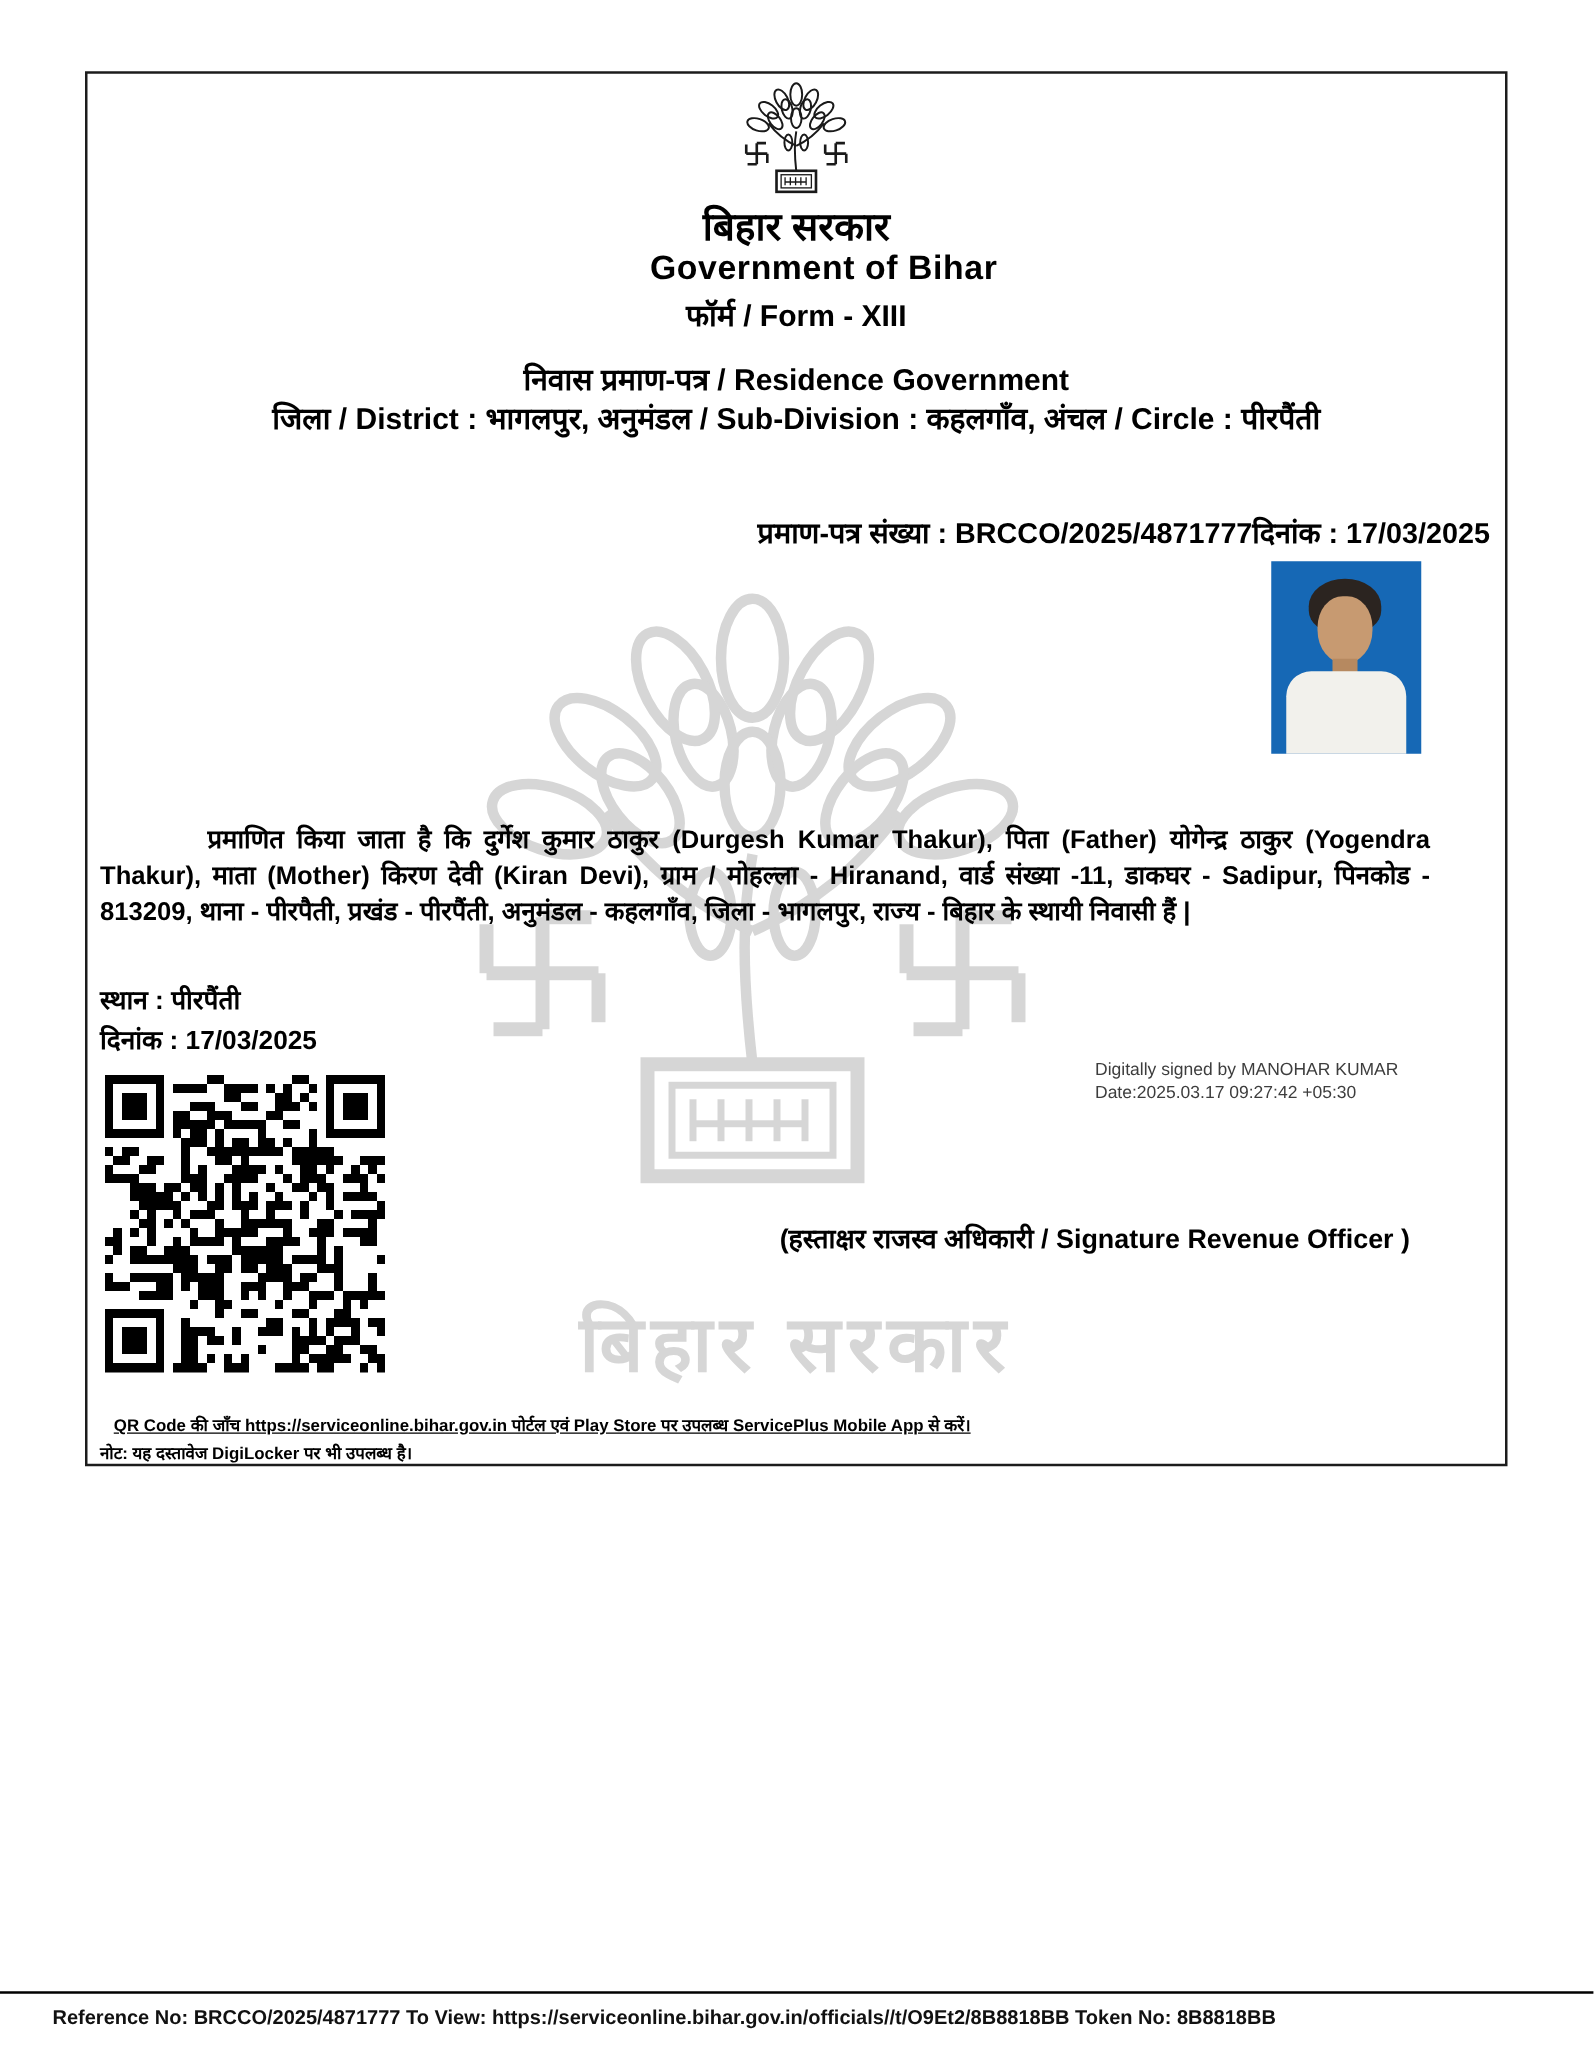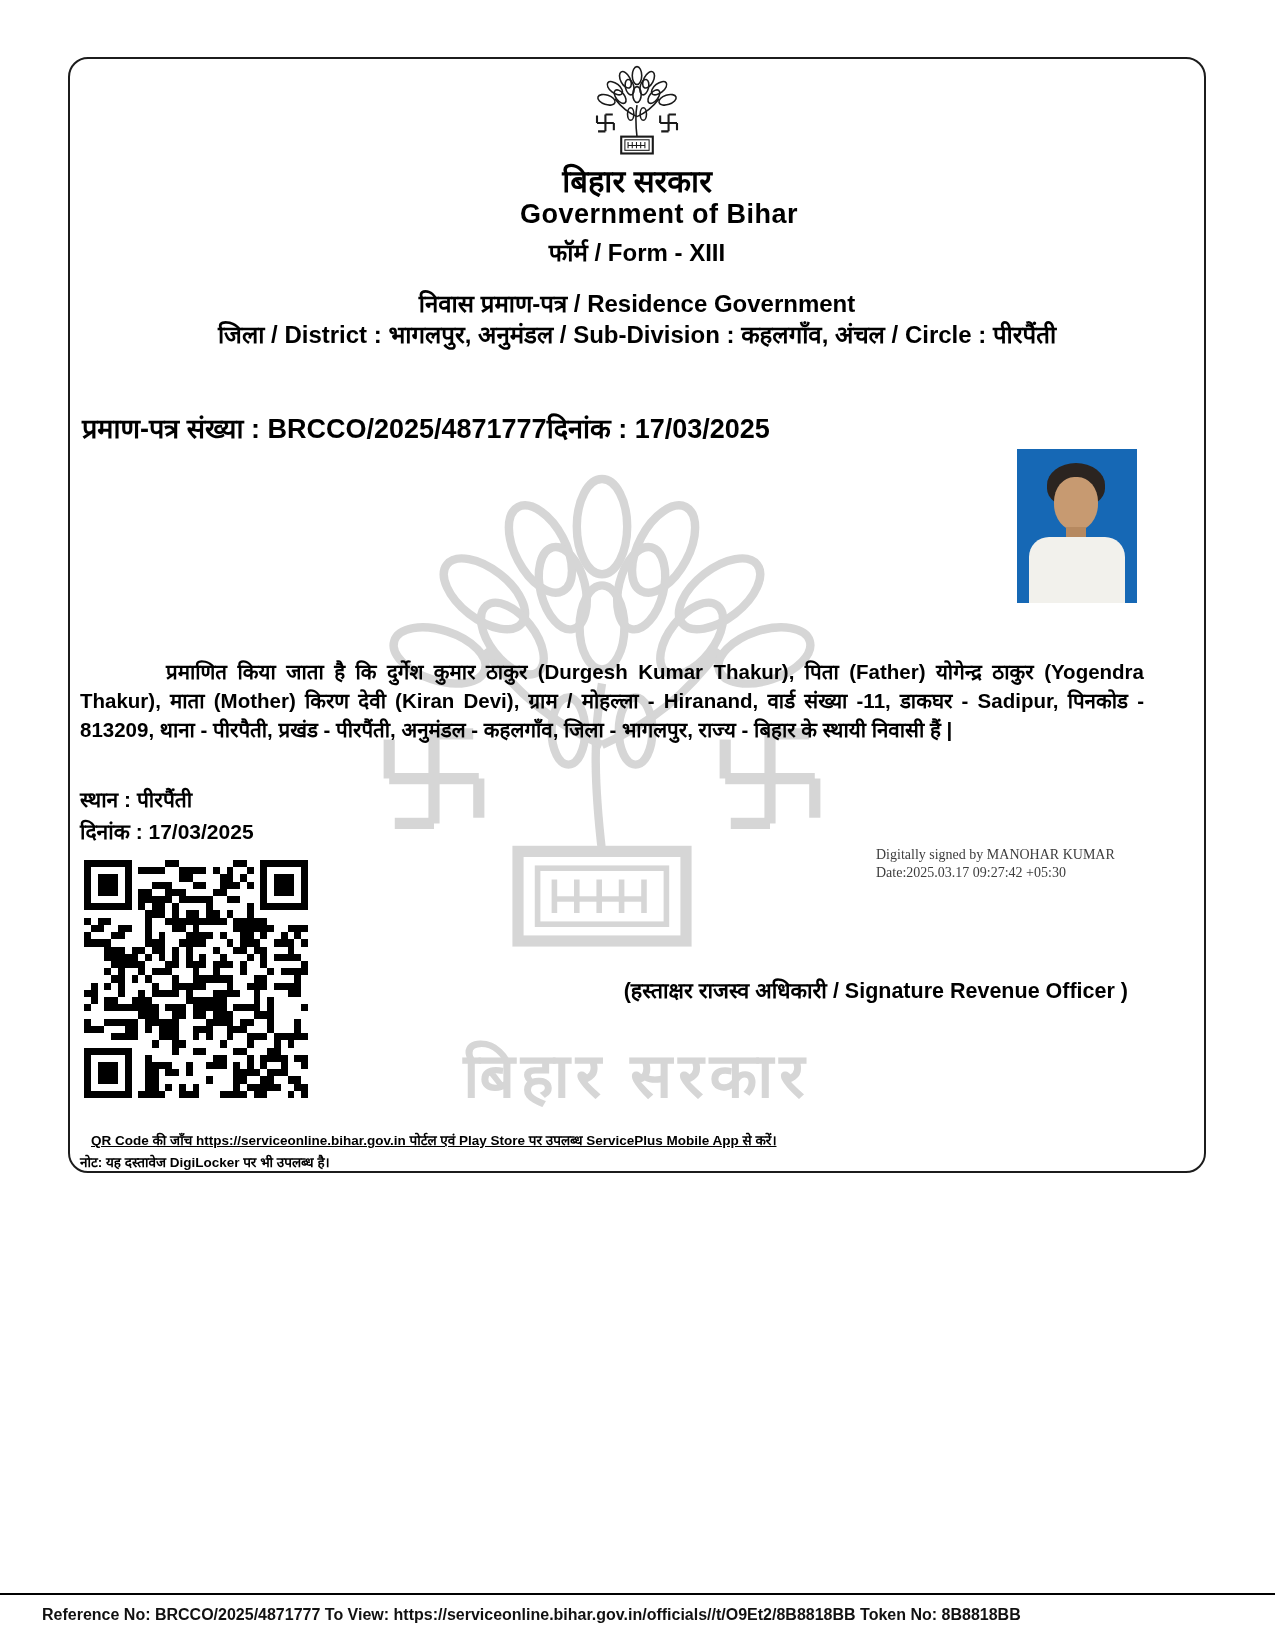--- a/index.html
+++ b/index.html
@@ -3,56 +3,56 @@
 <meta charset="utf-8">
 <style>
   * { margin:0; padding:0; box-sizing:border-box; }
   html,body { background:#ffffff; }
   .page {
     position:relative; width:1275px; height:1650px; background:#fff;
     font-family:"Liberation Sans", sans-serif; color:#000; overflow:hidden;
   }
   .cert {
     position:absolute; left:68px; top:57px; width:1138px; height:1116px;
-    border:2px solid #1c1c1c; border-radius:20px;
+    border:2px solid #1c1c1c; border-radius:0;
   }
   .abs { position:absolute; }
   .ctr { left:0; right:0; text-align:center; }
   .b { font-weight:bold; }
 
   .logo { position:absolute; left:50%; top:5px; transform:translateX(-50%); color:#1a1a1a; }
 
   .org-hi   { top:100px; font-size:31px; }
   .org-en   { top:140px; font-size:27px; letter-spacing:0.5px;padding-left:44px; }
   .form-no  { top:176px; font-size:24px; }
   .doc-title{ top:227px; font-size:24px; }
   .jurisd   { top:258px; font-size:24px; }
 
-  .meta-row { top:350px; left:12px; right:12px; display:flex; justify-content:flex-start; font-size:27px; }
+  .meta-row { top:350px; left:12px; right:12px; display:flex; justify-content:flex-end; font-size:23px; }
 
   .photo { position:absolute; left:947px; top:390px; width:120px; height:154px; background:#1668b5; overflow:hidden; }
   .ph-hair { position:absolute; left:30px; top:14px; width:58px; height:44px; background:#2b2420; border-radius:50% 50% 42% 42%; }
   .ph-face { position:absolute; left:37px; top:28px; width:44px; height:54px; background:#c79a71; border-radius:46% 46% 50% 50%; }
   .ph-neck { position:absolute; left:49px; top:78px; width:20px; height:16px; background:#b68960; }
   .ph-shirt{ position:absolute; left:12px; top:88px; width:96px; height:70px; background:#f2f1ec; border-radius:20px 20px 0 0; }
 
   .watermark { position:absolute; left:252px; top:392px; width:560px; height:560px; color:#d2d2d2; opacity:0.9; }
   .wm-text { top:972px; font-size:62px; color:#d6d6d6; letter-spacing:6px; }
 
   .body-text {
     top:598px; left:10px; width:1064px; font-size:20.5px; line-height:29px;
     text-align:justify; text-indent:86px;
   }
 
   .place { top:726px; left:10px; font-size:21px; }
   .date2 { top:758px; left:10px; font-size:21px; }
 
   .qr { position:absolute; left:10px; top:797px; width:232px; height:246px; background:#fff; padding:4px; }
 
-  .digisign { top:787px; left:806px; font-size:14px; line-height:18px; color:#3d3d3d;font-family:Liberation Serif, serif; }
+  .digisign { top:787px; left:806px; font-size:14px; line-height:18px; color:#3d3d3d; }
   .sign-label { top:916px; right:76px; font-size:21.5px; }
 
   .qr-note  { top:1072px; left:21px; font-size:13.5px;text-decoration:underline; }
   .dl-note  { top:1094px; left:10px; font-size:13.5px; }
 
   .footer-rule { position:absolute; left:0; top:1593px; width:1275px; border-top:2px solid #000; }
   .footer-text { position:absolute; left:42px; top:1606px; font-size:16px; color:#111;font-weight:bold; }
 </style>
 </head>
 <body>

